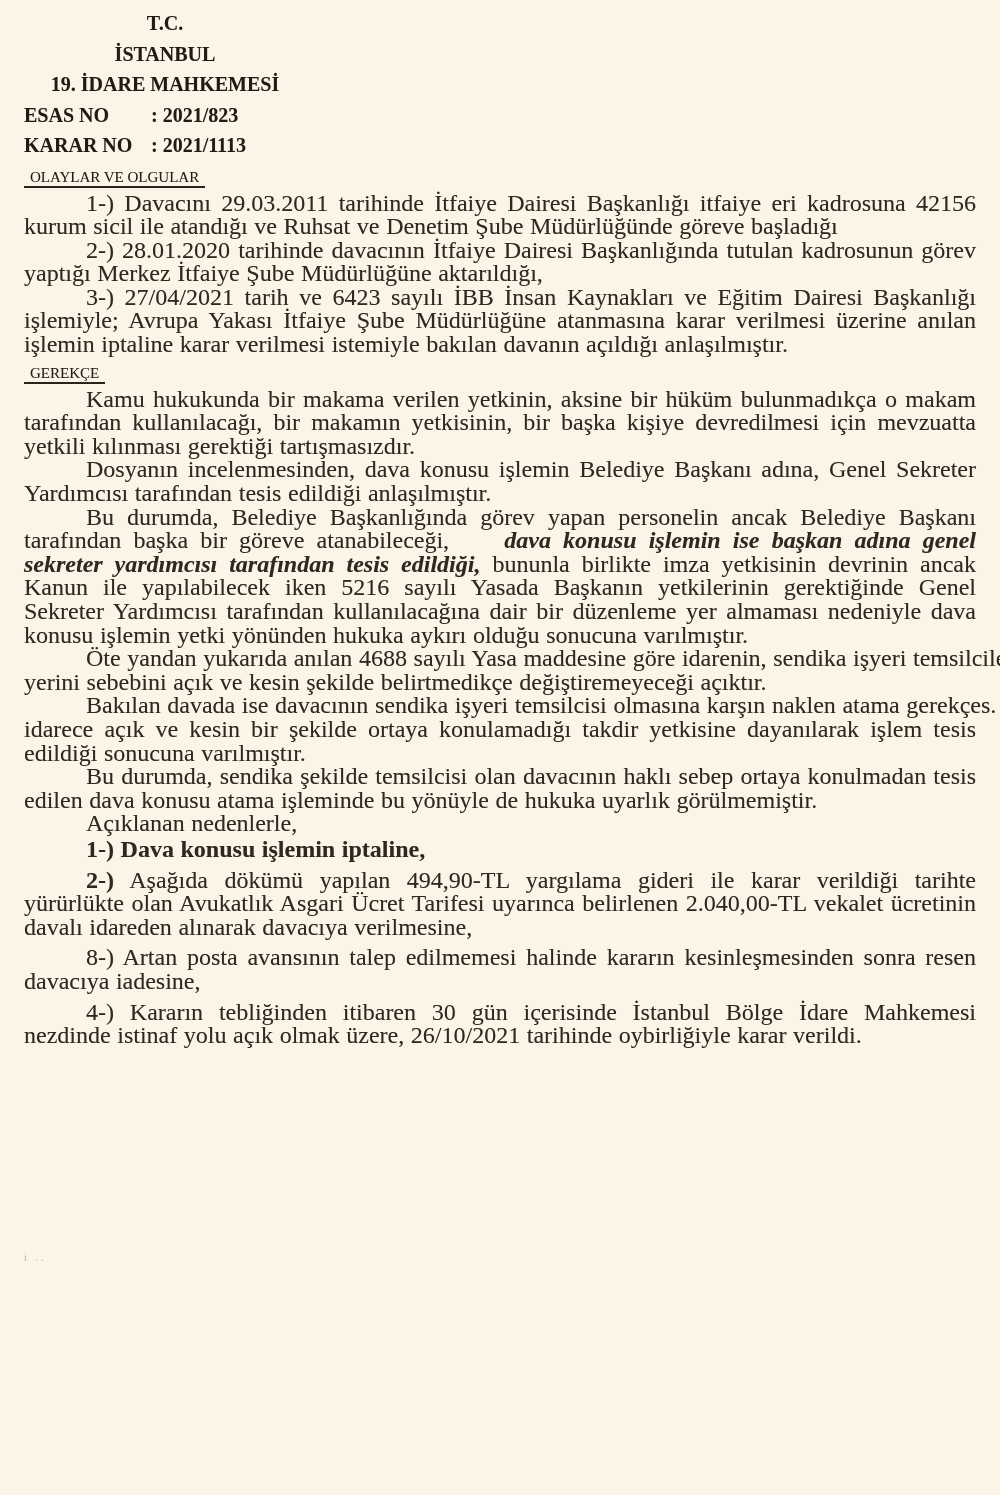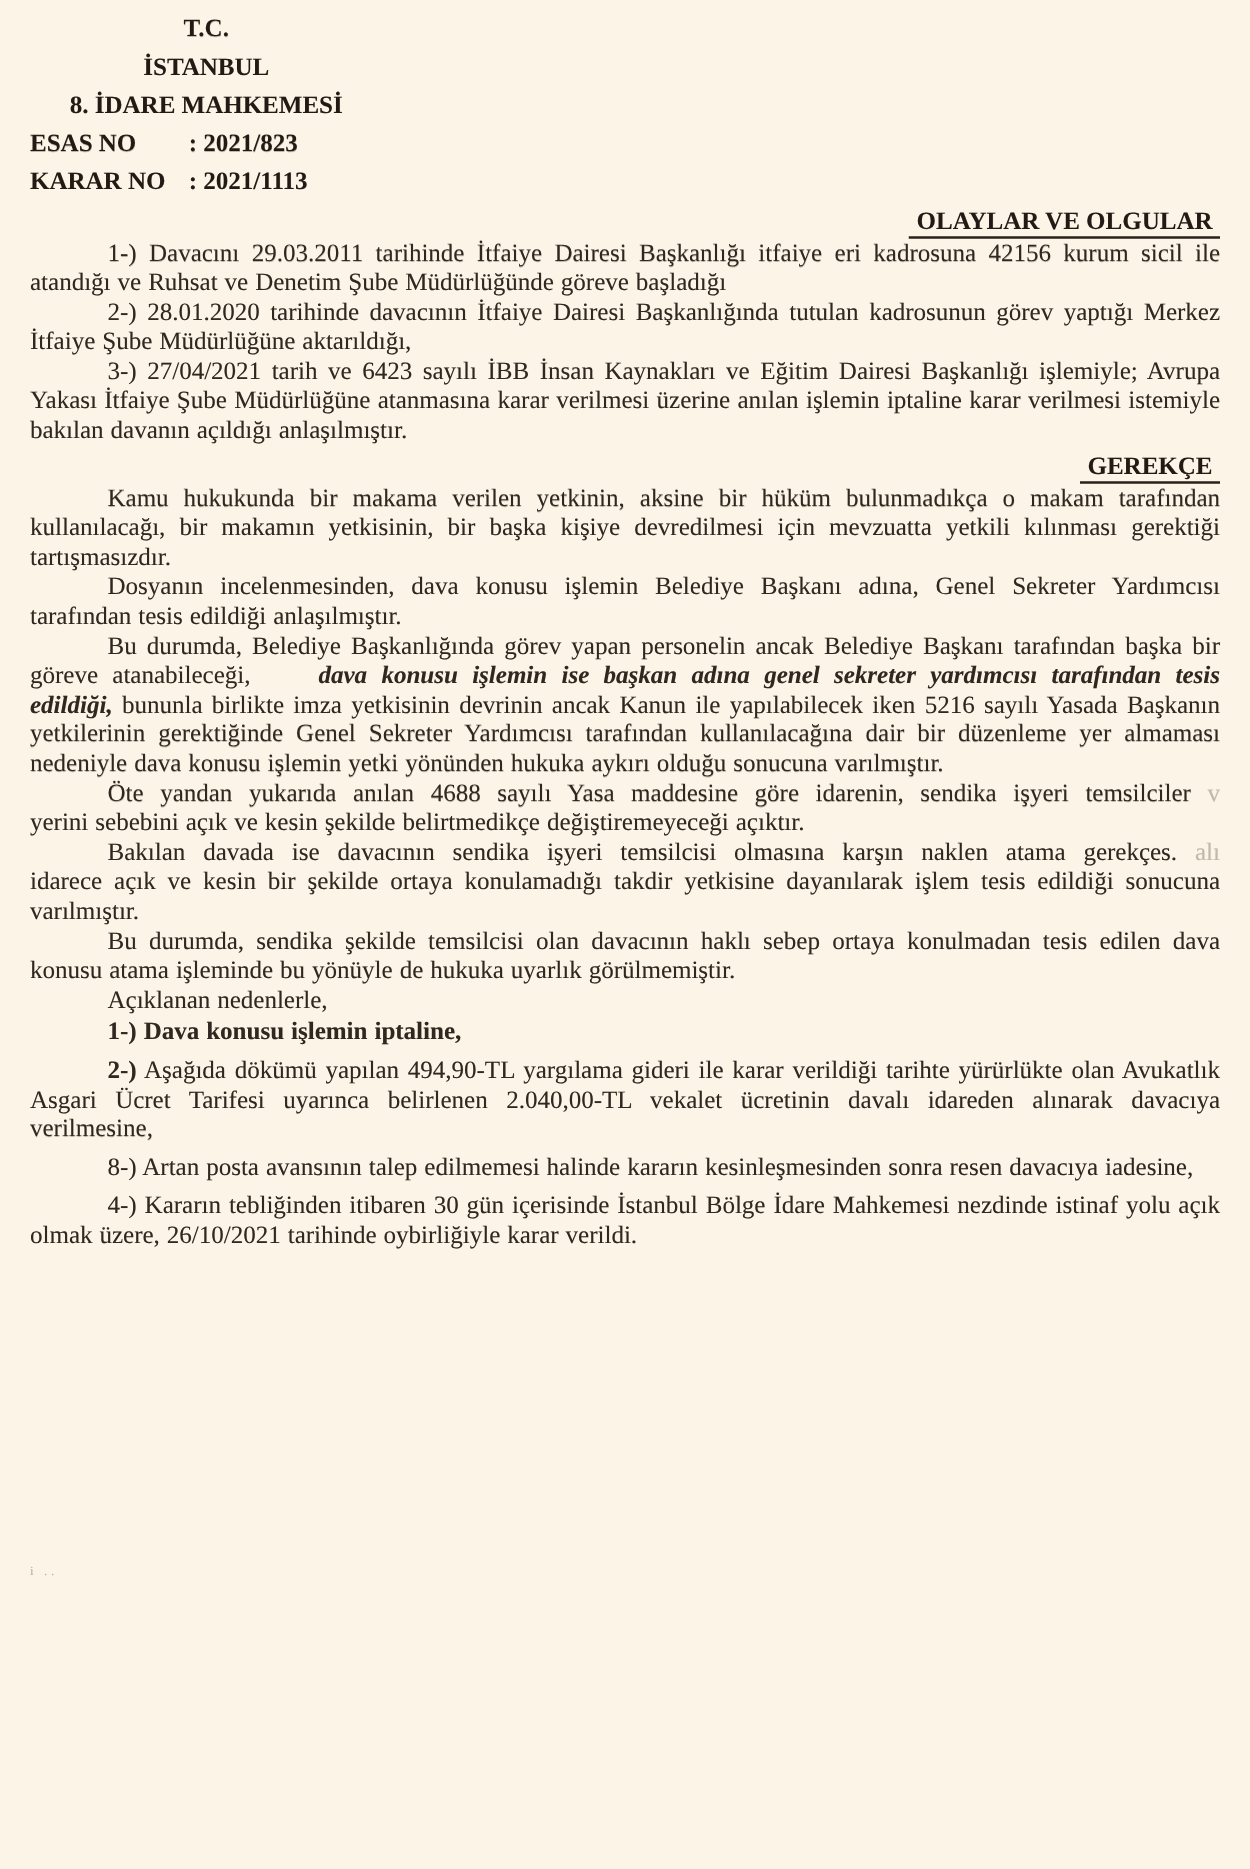--- a/index.html
+++ b/index.html
@@ -26,43 +26,43 @@
     line-height: 30.5px;
     color: #221b15;
   }
   .hdr-center { text-align: center; }
   .hdr-row { display: flex; }
   .hdr-row .lbl { width: 127px; flex: 0 0 auto; }
   .hdr-row .val { flex: 1; }
 
   
   .sec-head {
-    text-align: right;
-    font-size: 20px;
-    font-weight: bold;
+    text-align: left;
+    font-size: 15px;
+    font-weight: normal;
     line-height: 25px;
     margin: 4px 0 2px 0;
     color: #221b15;
   }
   .underl {
     border-bottom: 2.4px solid #2a221b;
     padding: 0 6px 1px 6px;
   }
   .hukum-head {
     font-size: 20px;
     font-weight: bold;
     line-height: 25px;
     margin: 3px 0 2px 68px;
     color: #221b15;
   }
 
   
   .bp {
     margin: 0;
-    font-size: 20px;
+    font-size: 24px;
     line-height: 23.6px;
     text-align: justify;
     text-indent: 62px;
     word-spacing: 0.6px;
   }
   .no-indent { text-indent: 0; }
   .forced-line {
     text-align: justify;
     -moz-text-align-last: justify;
     text-align-last: justify;
@@ -84,21 +84,21 @@
   }
 </style>
 </head>
 <body>
 
 <div class="page">
 
   <div class="hdr">
     <div class="hdr-center">T.C.</div>
     <div class="hdr-center">İSTANBUL</div>
-    <div class="hdr-center">8. İDARE MAHKEMESİ</div>
+    <div class="hdr-center">19. İDARE MAHKEMESİ</div>
     <div class="hdr-row">
       <span class="lbl">ESAS NO</span>
       <span class="val">: 2021/823</span>
     </div>
     <div class="hdr-row">
       <span class="lbl">KARAR NO</span>
       <span class="val">: 2021/1113</span>
     </div>
   </div>
 

